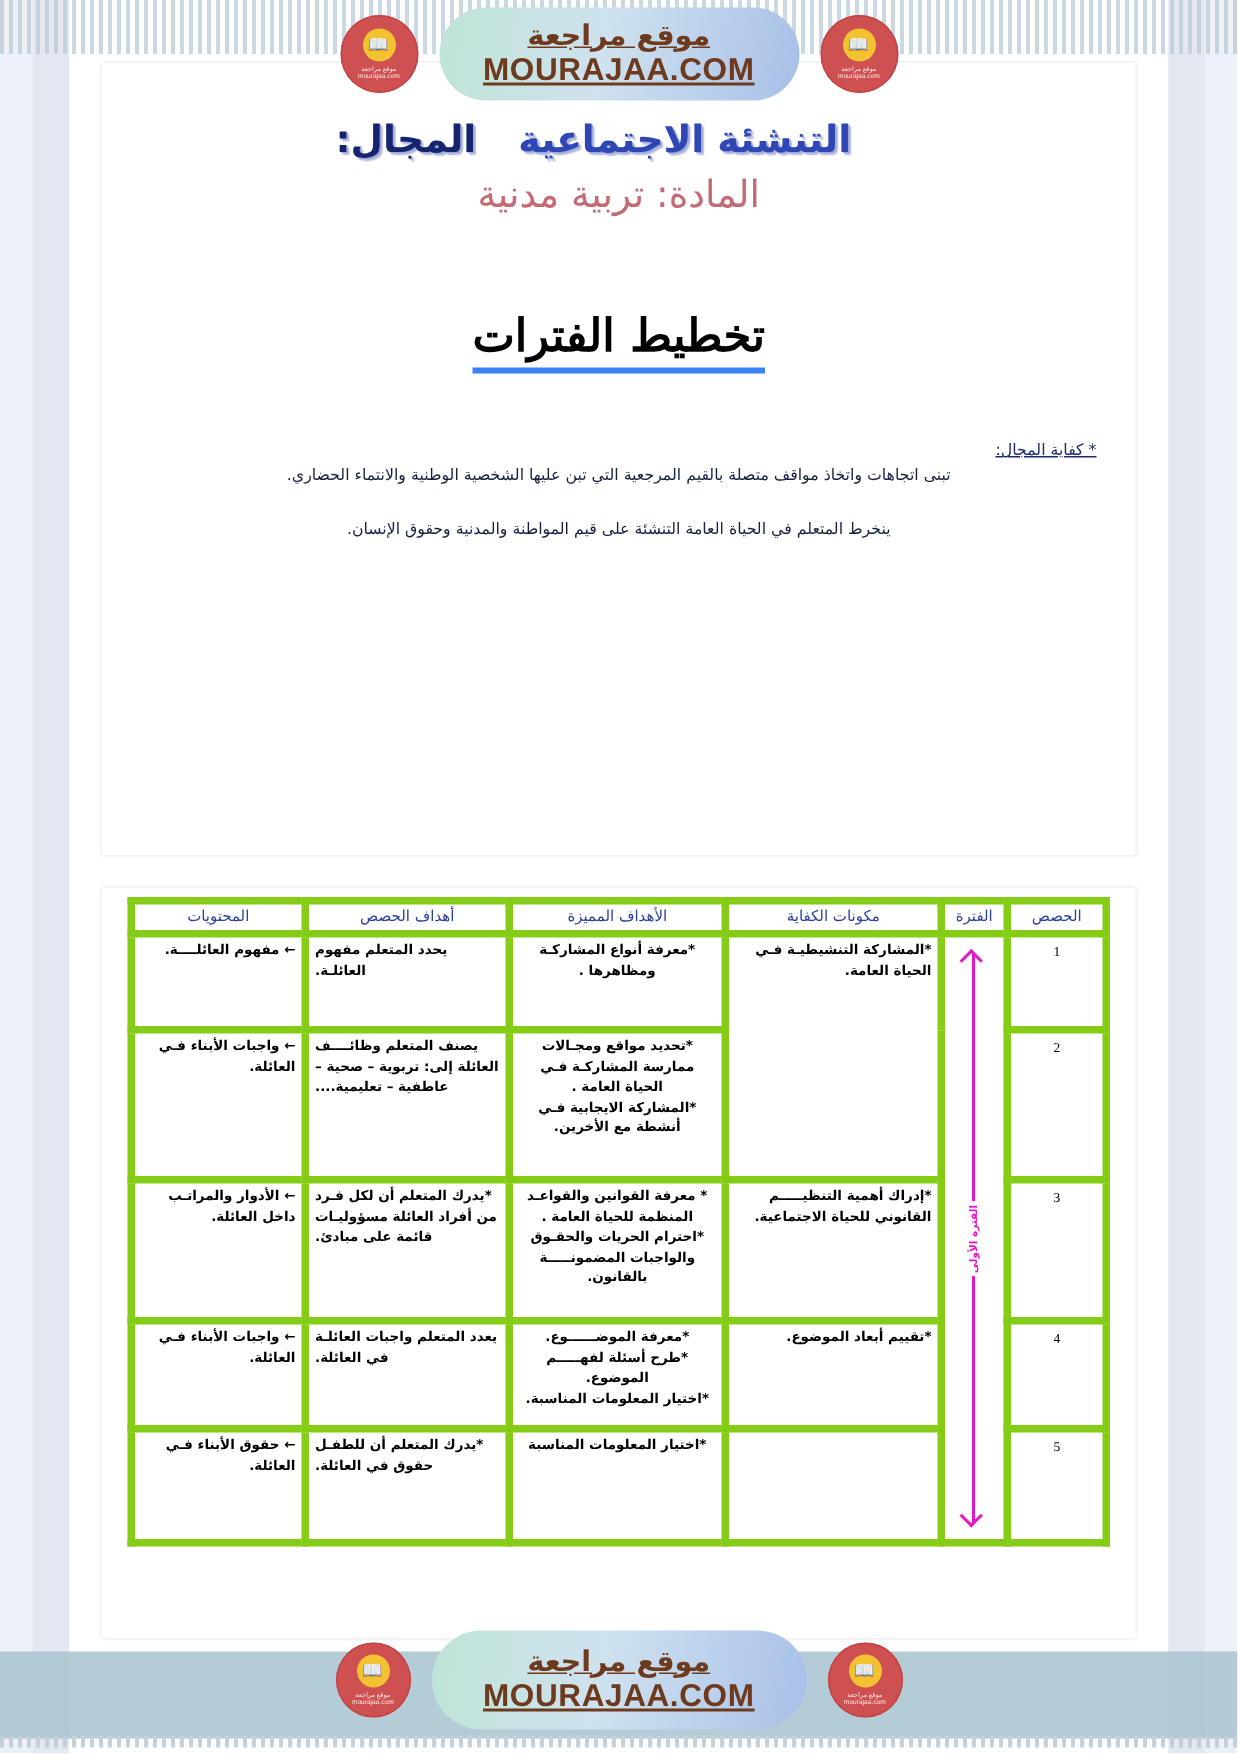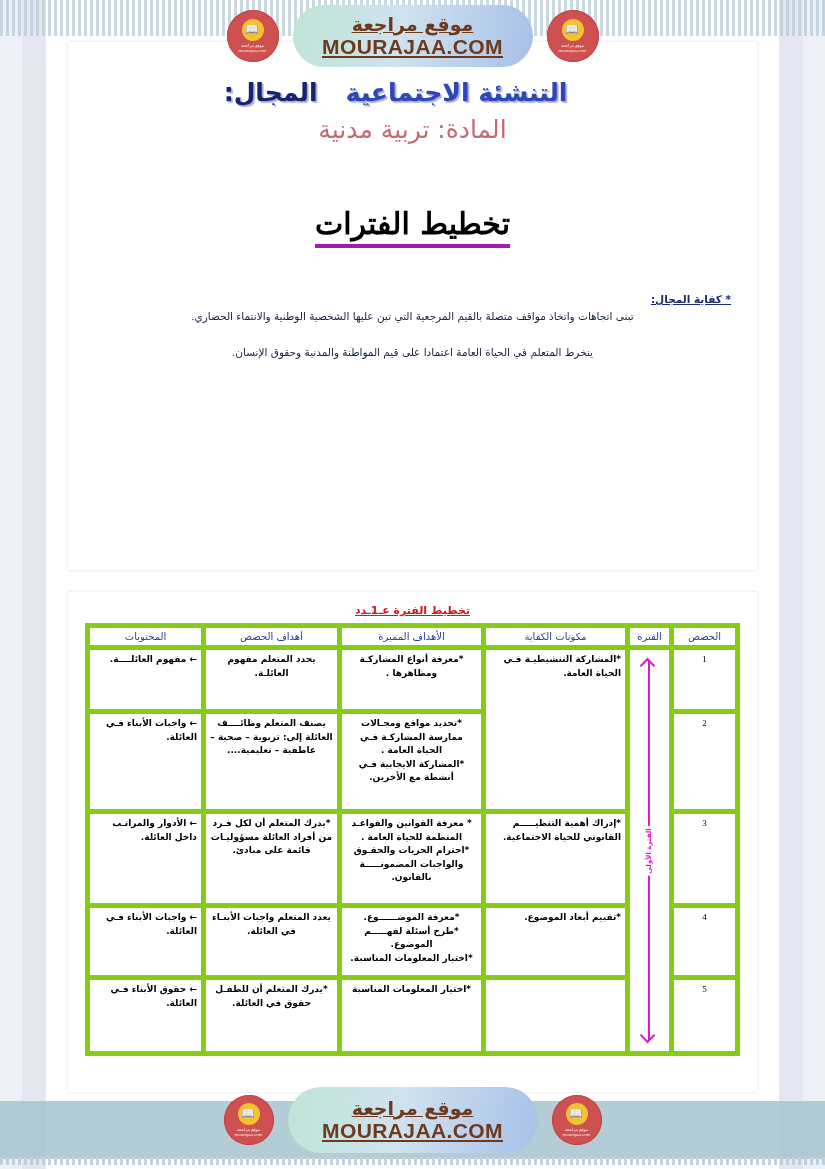--- a/index.html
+++ b/index.html
@@ -135,27 +135,27 @@
     letter-spacing: 2px;
     opacity: .92;
   }
 
   .main-title {
     margin-top: 62px; text-align: center;
     font-size: 30px; font-weight: bold; color: #000;
     font-family: "DejaVu Serif", "Liberation Serif", serif;
   }
   .main-title span {
-    border-bottom: 4px solid #a21caf; padding-bottom: 3px;
+    border-bottom: 4px solid #3b82f6; padding-bottom: 3px;
   }
 
   
   .comp { margin-top: 52px; padding: 0 26px 0 26px; text-align: right; }
   .comp h3 {
-    margin: 0 0 3px 0; font-size: 10.5px; font-weight: bold;
+    margin: 0 0 3px 0; font-size: 10.5px; font-weight: normal;
     color: #1b2a6e; text-decoration: underline;
   }
   .comp p {
     margin: 0 0 2px 0; font-size: 10.5px; color: #16203f;
     line-height: 1.55;
   }
   .comp .blk2 { margin-top: 20px; }
   .comp .ctr  { text-align: center; }
   .comp .ctr2 { text-align: center; }
 
@@ -182,21 +182,21 @@
   }
   table.plan td { font-size: 9px; line-height: 1.5; color: #000; }
   td.c-num {
     text-align: center; vertical-align: top;
     color: #3857c0; font-size: 13px; padding-top: 5px;
     font-family: "Liberation Serif", serif;
   }
   td.c-period { padding: 0; position: relative; }
   td.c-comp   { font-weight: bold; }
   td.c-obj    { text-align: center; font-weight: bold; }
-  td.c-sess   { text-align: center; font-weight: bold; }
+  td.c-sess   { text-align: left; font-weight: bold; }
   td.c-cont   { text-align: right; font-weight: bold; }
 
   .bracket {
     position: absolute; top: 10px; bottom: 10px; right: 50%;
     width: 0; border-right: 2px solid #e218c8;
   }
   .bracket::before, .bracket::after {
     content: ""; position: absolute; right: -5px;
     width: 9px; height: 9px;
     border-right: 2px solid #e218c8; border-bottom: 2px solid #e218c8;
@@ -251,28 +251,27 @@
 
     <div class="main-title">
       <span>تخطيط الفترات</span>
     </div>
 
     <div class="comp">
       <h3>* كفاية المجال:</h3>
       <p class="ctr">تبنى اتجاهات واتخاذ مواقف متصلة بالقيم المرجعية التي تبن عليها الشخصية الوطنية والانتماء الحضاري.</p>
 
       <div class="blk2">
-        <p class="ctr2">ينخرط المتعلم في الحياة العامة اعتمادا على قيم المواطنة والمدنية وحقوق الإنسان.</p>
+        <p class="ctr2">ينخرط المتعلم في الحياة العامة التنشئة على قيم المواطنة والمدنية وحقوق الإنسان.</p>
       </div>
     </div>
   </div>
 
   <div class="sheet sheet-2">
 
-    <div class="tbl-title">تخطيط الفترة عـ1ـدد</div>
 
     <table class="plan">
       <colgroup>
         <col style="width:66px">
         <col style="width:44px">
         <col style="width:144px">
         <col style="width:144px">
         <col style="width:136px">
         <col style="width:116px">
       </colgroup>
@@ -312,21 +311,21 @@
 *احترام الحريات والحقـوق والواجبات المضمونـــــة بالقانون.</td>
           <td class="c-sess">*يدرك المتعلم أن لكل فـرد من أفراد العائلة مسؤوليـات قائمة على مبادئ.</td>
           <td class="c-cont">← الأدوار والمراتـب داخل العائلة.</td>
         </tr>
         <tr>
           <td class="c-num" style="height:72px">4</td>
           <td class="c-comp">*تقييم أبعاد الموضوع.</td>
           <td class="c-obj" style="white-space:pre-line">*معرفة الموضــــــوع.
 *طرح أسئلة لفهـــــم الموضوع.
 *اختيار المعلومات المناسبة.</td>
-          <td class="c-sess">يعدد المتعلم واجبات الأبنـاء في العائلة.</td>
+          <td class="c-sess">يعدد المتعلم واجبات العائلـة في العائلة.</td>
           <td class="c-cont">← واجبات الأبناء فـي العائلة.</td>
         </tr>
         <tr>
           <td class="c-num" style="height:76px">5</td>
           <td class="c-comp"></td>
           <td class="c-obj">*اختيار المعلومات المناسبة</td>
           <td class="c-sess">*يدرك المتعلم أن للطفـل حقوق في العائلة.</td>
           <td class="c-cont">← حقوق الأبناء فـي العائلة.</td>
         </tr>
       </tbody>

